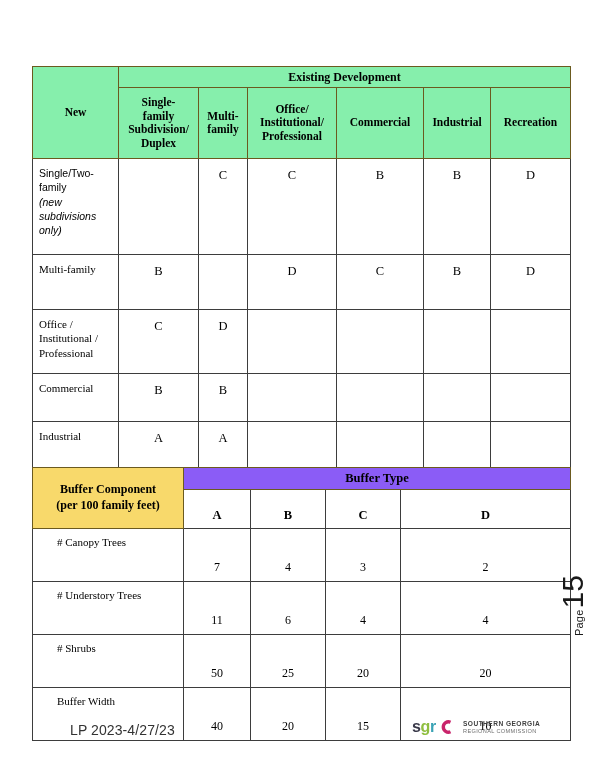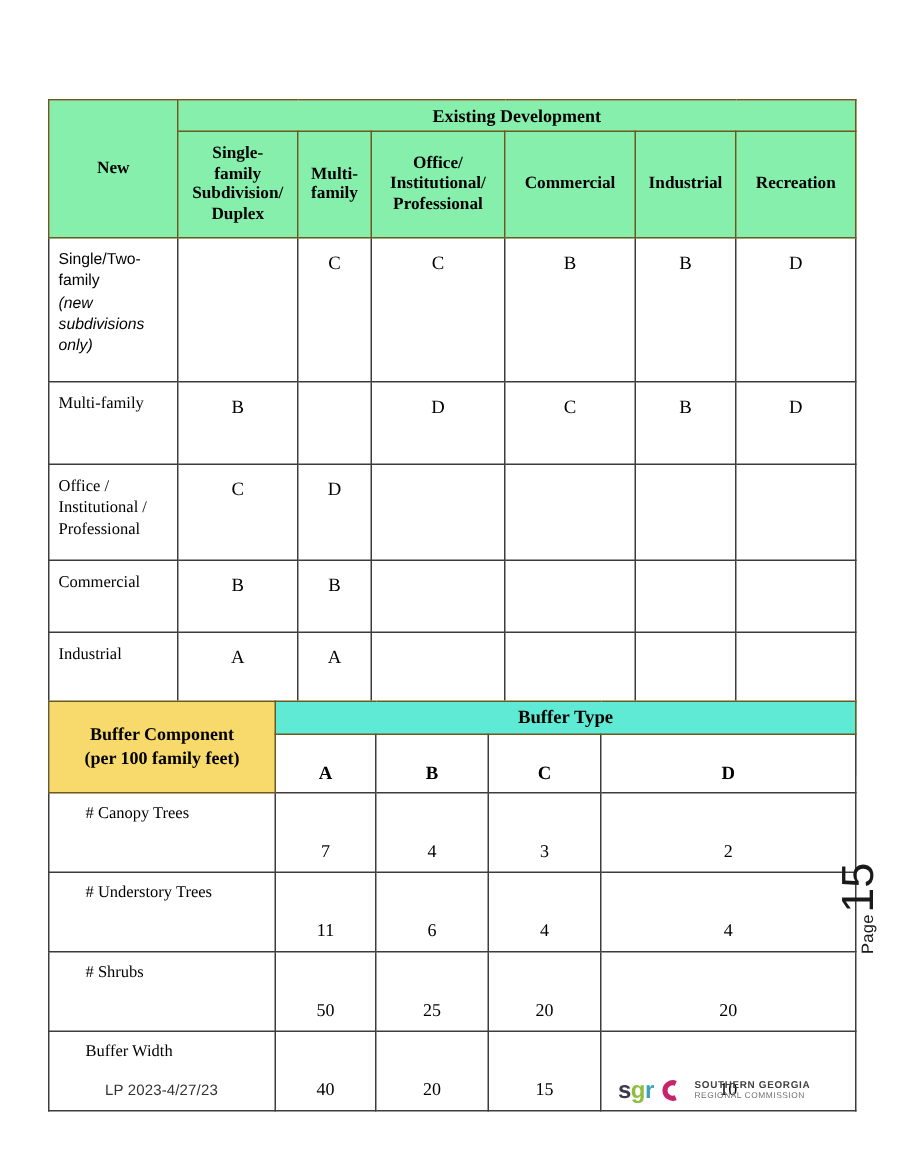--- a/index.html
+++ b/index.html
@@ -95,21 +95,21 @@
     font-family: "Liberation Serif", serif;
     font-weight: bold;
     font-size: 12px;
     line-height: 1.3;
     text-align: center;
     vertical-align: middle;
     border: 1px solid #6b5a1f;
     padding: 2px 4px;
   }
   #buffer-table .type-hdr {
-    background: #5eead4;
+    background: #8b5cf6;
     font-family: "Liberation Serif", serif;
     font-weight: bold;
     font-size: 12.5px;
     text-align: center;
     vertical-align: middle;
     border: 1px solid #6b5a1f;
     padding: 3px 0;
   }
   #buffer-table .letter {
     text-align: center;
@@ -161,21 +161,21 @@
     margin-left: 1px;
     font-weight: normal;
   }
 
   
   #doc-footer {
     position: absolute;
     left: 70px;
     top: 722px;
     font-family: "Liberation Sans", sans-serif;
-    font-size: 10px;
+    font-size: 14px;
     color: #333333;
     letter-spacing: 0.1px;
   }
 
   
   #agency-logo {
     position: absolute;
     left: 412px;
     top: 713px;
     width: 130px;

